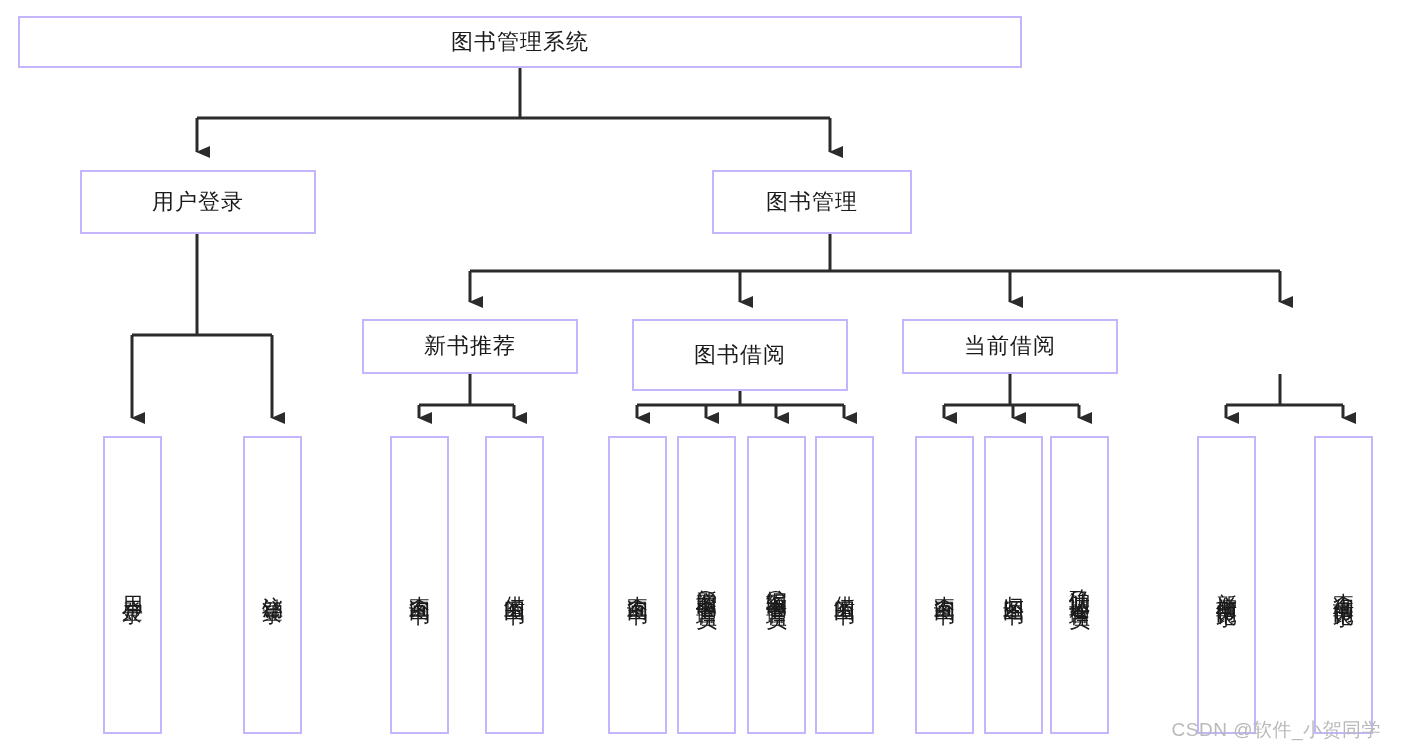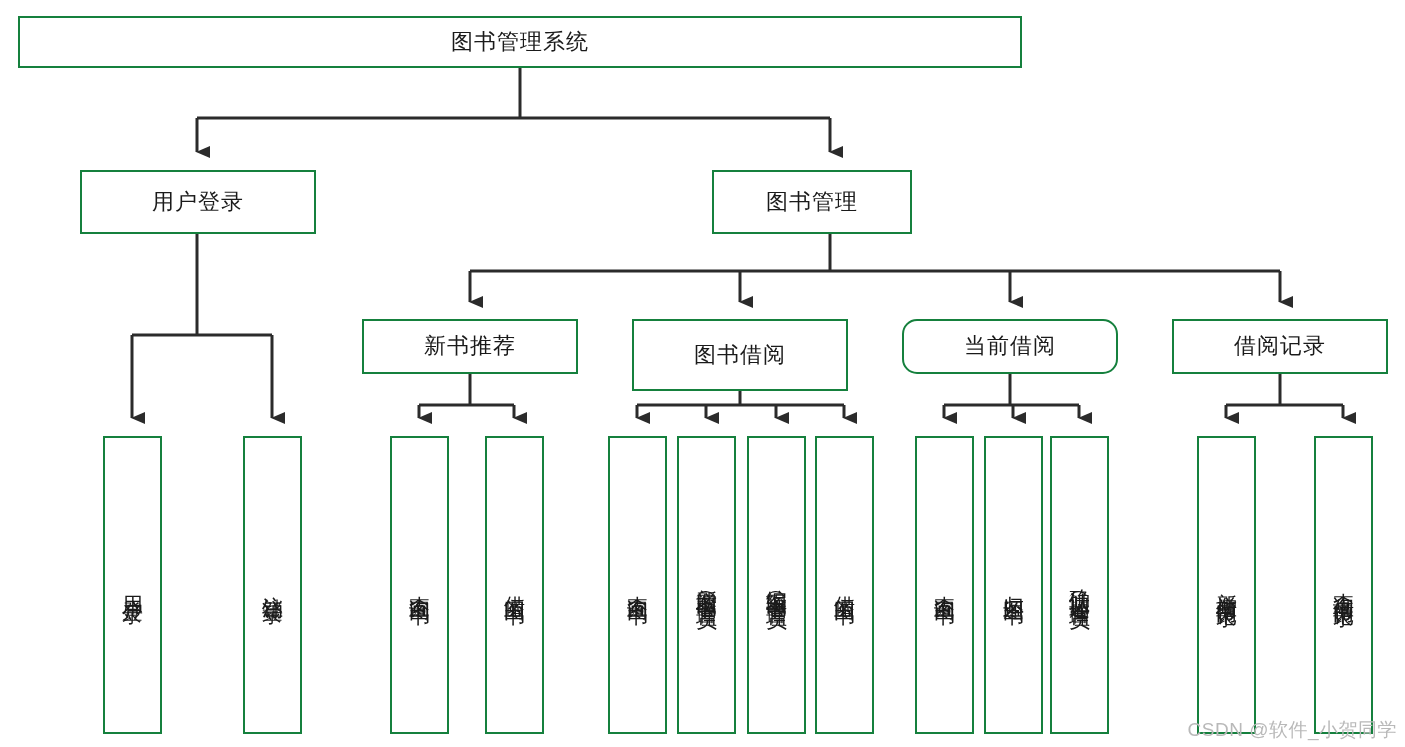--- a/index.html
+++ b/index.html
@@ -19,21 +19,21 @@
     position: absolute;
     left: 0;
     top: 0;
     width: 1405px;
     height: 747px;
     pointer-events: none;
   }
   .node {
     position: absolute;
     box-sizing: border-box;
-    border: 2px solid #15803d;
+    border: 2px solid #c4b5fd;
     background: #ffffff;
     display: flex;
     align-items: center;
     justify-content: center;
     color: #1a1a1a;
   }
   .node.horiz {
     font-size: 22px;
     letter-spacing: 1px;
     line-height: 1.2;
@@ -47,21 +47,21 @@
     padding: 4px 0;
   }
   .node.vert .vtext {
     writing-mode: vertical-rl;
     text-orientation: upright;
     display: block;
     text-align: center;
   }
   #watermark {
     position: absolute;
-    right: 8px;
+    right: 24px;
     bottom: 4px;
     font-size: 19px;
     color: #b9b9b9;
     letter-spacing: 0.5px;
     white-space: nowrap;
   }
 </style>
 </head>
 <body>
 
@@ -120,22 +120,21 @@
     </g>
   </svg>
 
   <div class="node horiz" style="left:18px; top:16px; width:1004px; height:52px;">图书管理系统</div>
 
   <div class="node horiz" style="left:80px; top:170px; width:236px; height:64px;">用户登录</div>
   <div class="node horiz" style="left:712px; top:170px; width:200px; height:64px;">图书管理</div>
 
   <div class="node horiz" style="left:362px; top:319px; width:216px; height:55px;">新书推荐</div>
   <div class="node horiz" style="left:632px; top:319px; width:216px; height:72px;">图书借阅</div>
-  <div class="node horiz" style="left:902px; top:319px; width:216px; height:55px;border-radius:15px;">当前借阅</div>
-  <div class="node horiz" style="left:1172px; top:319px; width:216px; height:55px;">借阅记录</div>
+  <div class="node horiz" style="left:902px; top:319px; width:216px; height:55px;">当前借阅</div>
 
   <div class="node vert" style="left:103px; top:436px; width:59px; height:298px;">
     <span class="vtext">用户登录</span>
   </div>
   <div class="node vert" style="left:243px; top:436px; width:59px; height:298px;">
     <span class="vtext">注销登录</span>
   </div>
 
   <div class="node vert" style="left:390px; top:436px; width:59px; height:298px;">
     <span class="vtext">查询图书</span>

